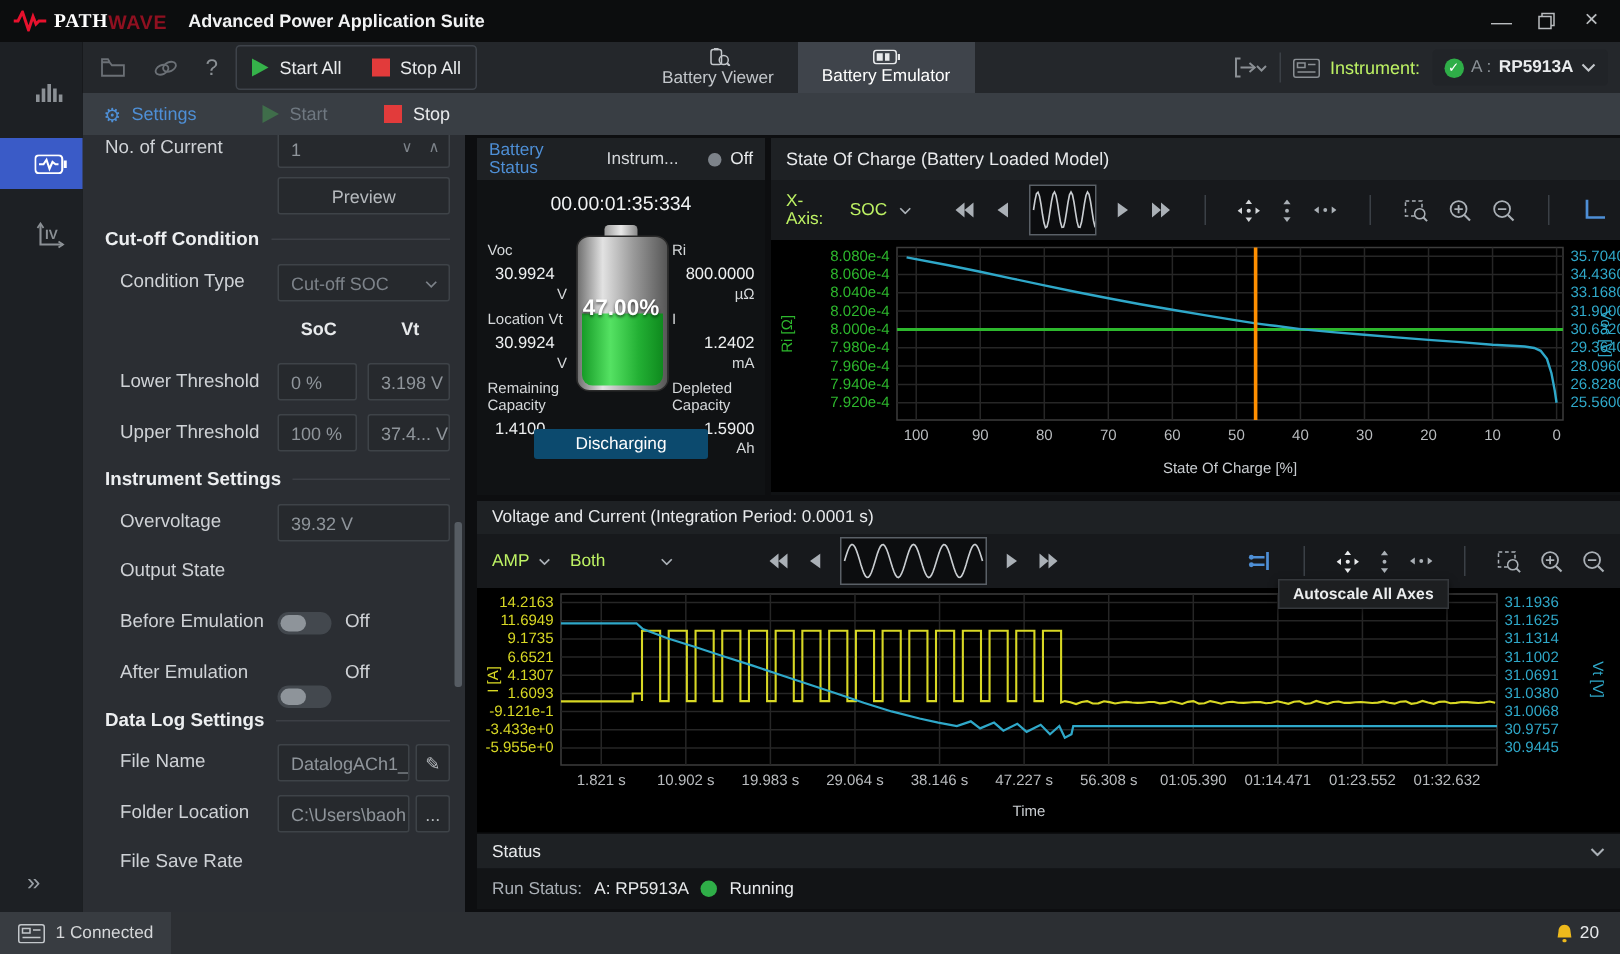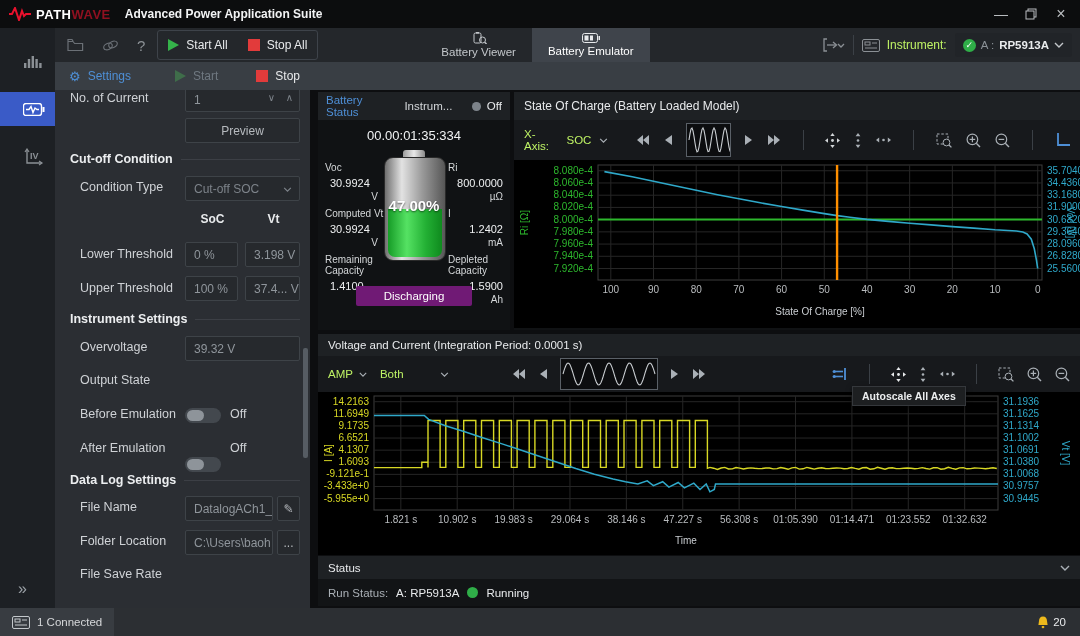--- a/index.html
+++ b/index.html
@@ -5,21 +5,21 @@
   html,body{margin:0;padding:0;background:#000;}
   body{width:1080px;height:636px;position:relative;overflow:hidden;
        font-family:"Liberation Sans",sans-serif;color:#d8dadd;
        -webkit-font-smoothing:antialiased;}
   .abs{position:absolute;}
   .row{display:flex;align-items:center;}
   svg{display:block;}
 
   
   #titlebar{left:0;top:0;width:1080px;height:28px;background:#0c0d0e;display:flex;align-items:center;}
-  .brand-path{color:#ffffff;font-weight:bold;font-size:13px;letter-spacing:.5px;}
+  .brand-path{color:#ffffff;font-weight:bold;font-size:13px;letter-spacing:.5px;font-family:Liberation Serif, serif;}
   .brand-wave{color:#8f1020;font-weight:bold;font-size:13px;letter-spacing:.5px;}
   .app-title{color:#f2f3f4;font-weight:bold;font-size:12px;margin-left:14px;}
   .winbtn{width:30px;height:22px;display:flex;align-items:center;justify-content:center;color:#b9bcbf;font-size:14px;}
 
   
   #toolbar{left:55px;top:28px;width:1025px;height:34px;background:#24272b;display:flex;align-items:center;}
   #subtoolbar{left:55px;top:62px;width:1025px;height:28px;background:#393e44;display:flex;align-items:center;}
   .tbtn{display:flex;align-items:center;gap:7px;font-size:12px;color:#e8eaec;padding:0 10px;height:26px;}
   .play-tri{width:0;height:0;border-left:11px solid #35b34a;border-top:6.5px solid transparent;border-bottom:6.5px solid transparent;}
   .play-tri.dim{border-left-color:#3f6d4a;}
@@ -64,21 +64,21 @@
   
   .stat-lb{font-size:10px;color:#d5d8da;line-height:11px;}
   .stat-val{font-size:11px;color:#eef0f1;}
   .stat-un{font-size:10px;color:#d5d8da;}
   #battery-body{position:absolute;border-radius:9px;border:1px solid #2a2a2a;
      background:linear-gradient(90deg,#6f6f6f,#e2e2e2 28%,#9a9a9a 62%,#565656);overflow:hidden;}
   #battery-fill{position:absolute;left:3px;right:3px;bottom:3px;border-radius:0 0 7px 7px;
      background:linear-gradient(90deg,#169c27,#55e263 35%,#23b034 70%,#0f8a1e);}
   #battery-cap{position:absolute;background:linear-gradient(90deg,#9c9c9c,#e8e8e8,#8a8a8a);border-radius:3px 3px 0 0;}
   #battery-pct{position:absolute;color:#ffffff;font-weight:bold;font-size:15px;text-shadow:0 1px 2px rgba(0,0,0,.6);}
-  #discharge-btn{position:absolute;background:#701a75;color:#fdfdfd;font-size:11.5px;display:flex;align-items:center;justify-content:center;border-radius:2px;}
+  #discharge-btn{position:absolute;background:#0c4a6e;color:#fdfdfd;font-size:11.5px;display:flex;align-items:center;justify-content:center;border-radius:2px;}
 
   
   #statusbar{left:0;top:608px;width:1080px;height:28px;background:#2c2f33;display:flex;align-items:center;}
   #connected-tab{height:28px;background:#383c41;display:flex;align-items:center;gap:7px;padding:0 12px;font-size:11.5px;color:#d6d8da;}
   #tooltip{left:852px;top:386px;background:#1d1f21;border:1px solid #35383c;color:#ebedee;
      font-size:10.5px;font-weight:bold;padding:3px 9px;z-index:30;box-shadow:0 2px 5px rgba(0,0,0,.5);}
   .dot{border-radius:50%;display:inline-block;}
 </style>
 </head>
 <body>
@@ -309,21 +309,21 @@
       <span style="flex:1"></span>
       <span class="dot" style="width:9px;height:9px;background:#7d838a"></span>
       <span style="font-size:11.5px;margin-left:-4px">Off</span>
     </div>
     <div class="abs" style="left:0;top:28px;right:0;bottom:0">
       <div class="abs" style="left:0;top:8px;width:192px;text-align:center;font-size:13px;color:#f0f2f3">00.00:01:35:334</div>
 
       <span class="stat-lb abs" style="left:7px;top:42px">Voc</span>
       <span class="stat-val abs" style="left:12px;top:57px">30.9924</span>
       <span class="stat-un abs" style="left:7px;top:71px;width:53px;text-align:right">V</span>
-      <span class="stat-lb abs" style="left:7px;top:88px">Computed Vt</span>
+      <span class="stat-lb abs" style="left:7px;top:88px">Location Vt</span>
       <span class="stat-val abs" style="left:12px;top:103px">30.9924</span>
       <span class="stat-un abs" style="left:7px;top:117px;width:53px;text-align:right">V</span>
       <span class="stat-lb abs" style="left:7px;top:134px">Remaining</span>
       <span class="stat-lb abs" style="left:7px;top:145px">Capacity</span>
       <span class="stat-val abs" style="left:12px;top:160px">1.4100</span>
       <span class="stat-un abs" style="left:7px;top:174px;width:53px;text-align:right">Ah</span>
 
       <span class="stat-lb abs" style="left:130px;top:42px">Ri</span>
       <span class="stat-val abs" style="left:128px;top:57px;width:57px;text-align:right">800.0000</span>
       <span class="stat-un abs" style="left:128px;top:71px;width:57px;text-align:right">µΩ</span>

